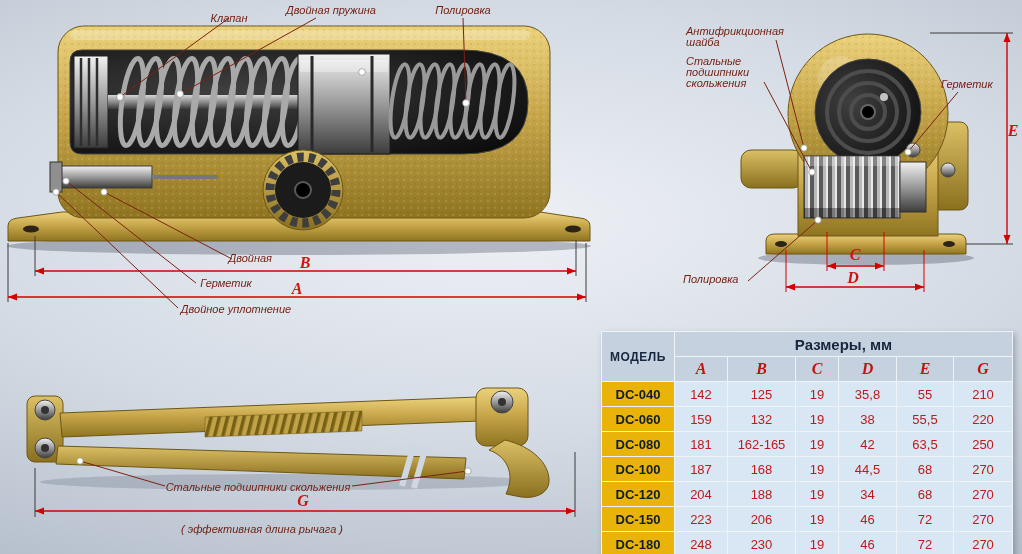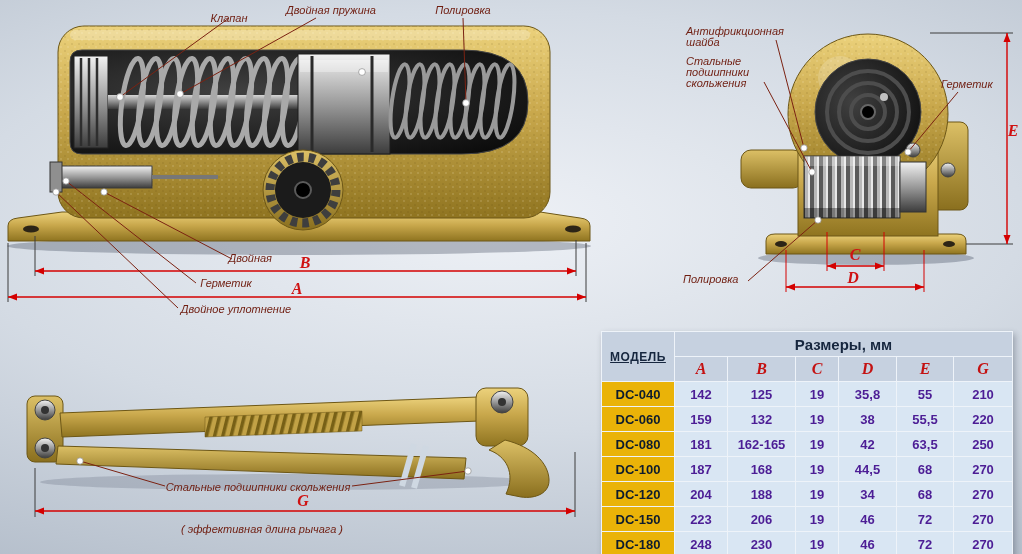--- a/index.html
+++ b/index.html
@@ -26,27 +26,27 @@
     border-collapse:collapse;table-layout:fixed;
     background:#d9e6f3;border:1px solid #8fa2b8;
     box-shadow:2px 3px 6px rgba(20,30,50,.3);
   }
   .size-table th,.size-table td{
     border:1px solid #eef3f9;text-align:center;vertical-align:middle;
     height:24px;padding:0;overflow:hidden;
   }
   .size-table thead th{background:#c6d1e0;color:#16263e;}
   .sizes-h{font-size:15px;font-weight:bold;}
-  .model-h{font-size:12px;font-weight:bold;letter-spacing:.5px;text-decoration:underline;}
+  .model-h{font-size:12px;font-weight:bold;letter-spacing:.5px;}
   .col-h{
     font-family:"Liberation Serif",serif;font-style:italic;font-weight:600;
     font-size:16px;color:#c41212 !important;
   }
   .model-cell{background:#eab308;font-weight:bold;font-size:13px;color:#0e1c2e;}
-  .value-cell{background:#d9e6f3;font-size:13px;color:#4c1d95;font-weight:bold;}
+  .value-cell{background:#d9e6f3;font-size:13px;color:#b91c1c;}
 </style>
 </head>
 <body>
 
 <div class="stage">
 
   <svg width="1022" height="554" viewBox="0 0 1022 554">
     <defs>
       <linearGradient id="gold" x1="0" y1="0" x2="0" y2="1">
         <stop offset="0" stop-color="#ecd27c"></stop>

